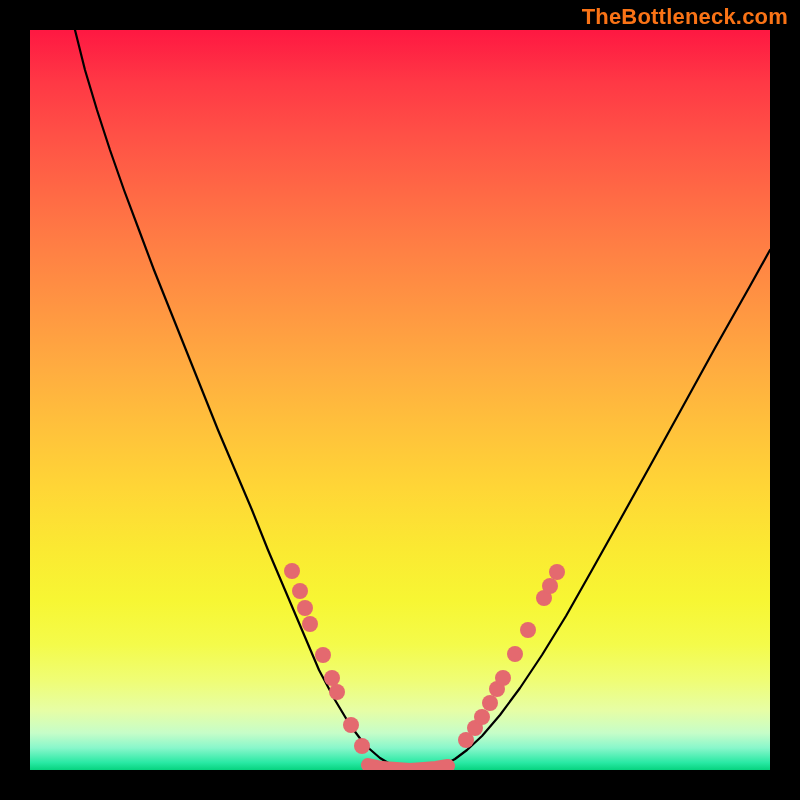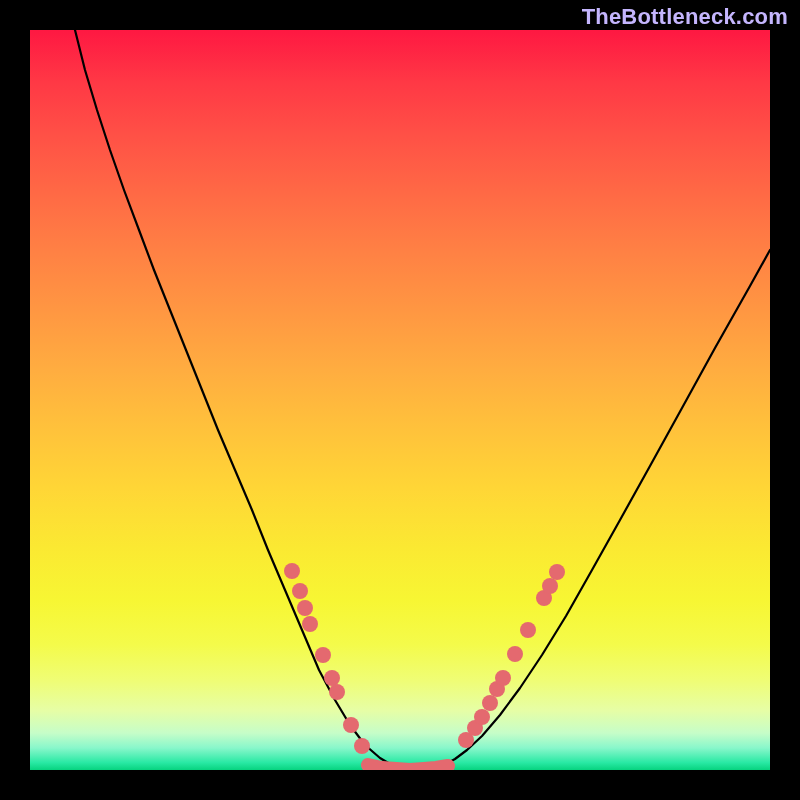--- a/index.html
+++ b/index.html
@@ -16,21 +16,21 @@
     width: 800px;
     height: 800px;
     background: #000;
   }
   .watermark {
     position: absolute;
     top: 4px;
     right: 12px;
     font-size: 22px;
     font-weight: 600;
-    color: #c4b5fd;
+    color: #f97316;
     letter-spacing: 0.2px;
     z-index: 10;
   }
   .plot-area {
     position: absolute;
     left: 30px;
     top: 30px;
     width: 740px;
     height: 740px;
     overflow: hidden;

